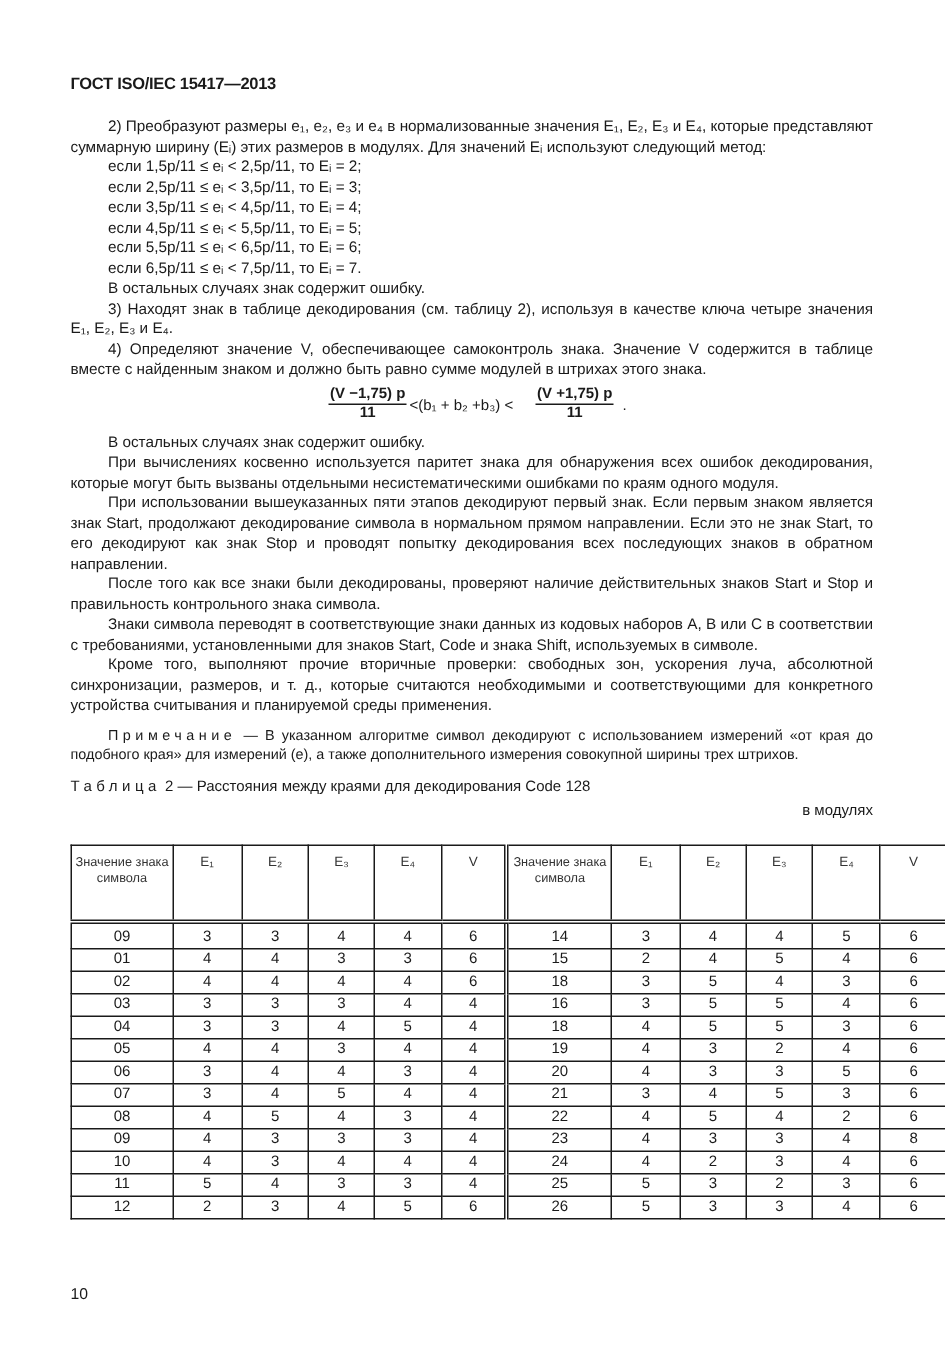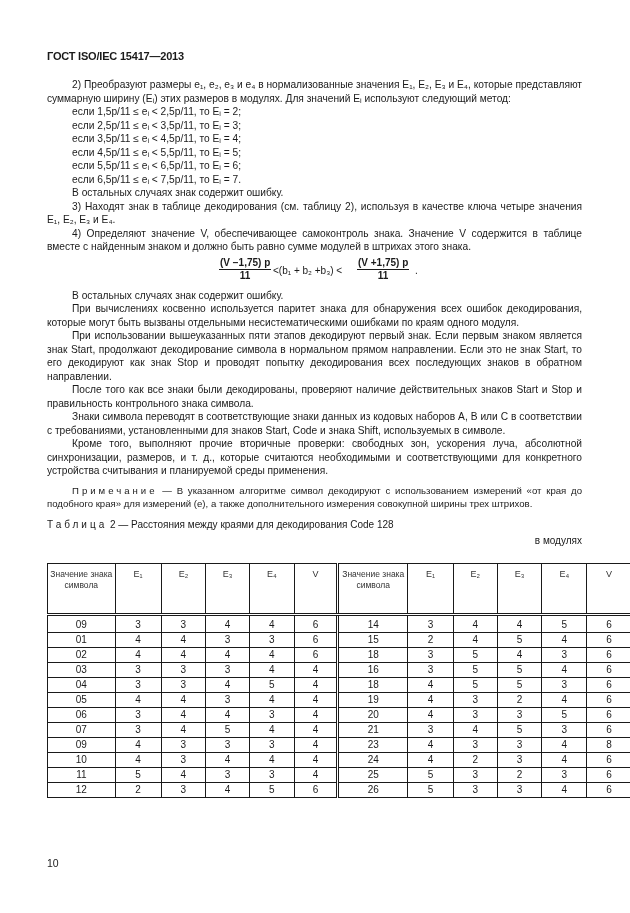--- a/index.html
+++ b/index.html
@@ -210,20 +210,34 @@
         <td>4</td>
         <td>4</td>
         <td class="dbl">21</td>
         <td>3</td>
         <td>4</td>
         <td>5</td>
         <td>3</td>
         <td>6</td>
       </tr>
       <tr>
+        <td>08</td>
+        <td>4</td>
+        <td>5</td>
+        <td>4</td>
+        <td>3</td>
+        <td>4</td>
+        <td class="dbl">22</td>
+        <td>4</td>
+        <td>5</td>
+        <td>4</td>
+        <td>2</td>
+        <td>6</td>
+      </tr>
+      <tr>
         <td>09</td>
         <td>4</td>
         <td>3</td>
         <td>3</td>
         <td>3</td>
         <td>4</td>
         <td class="dbl">23</td>
         <td>4</td>
         <td>3</td>
         <td>3</td>

